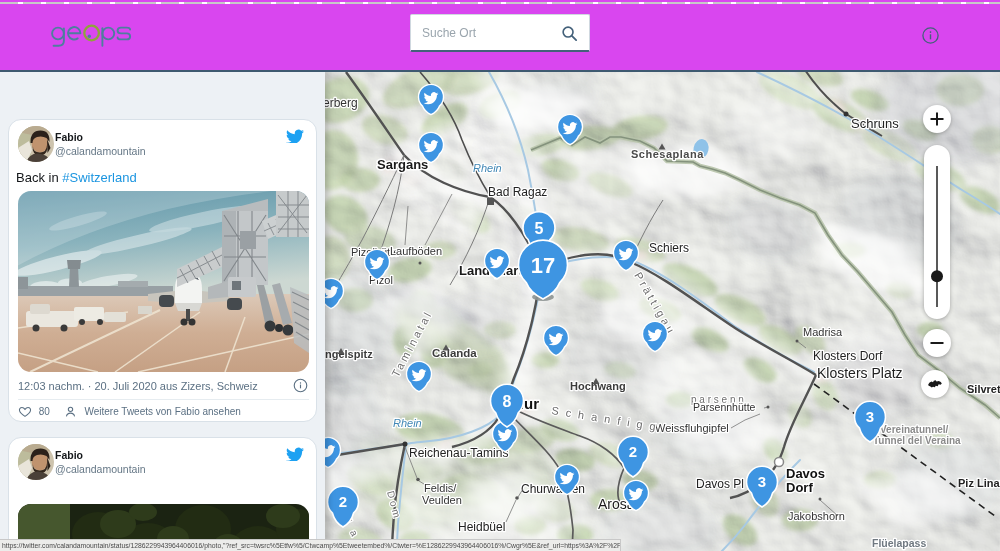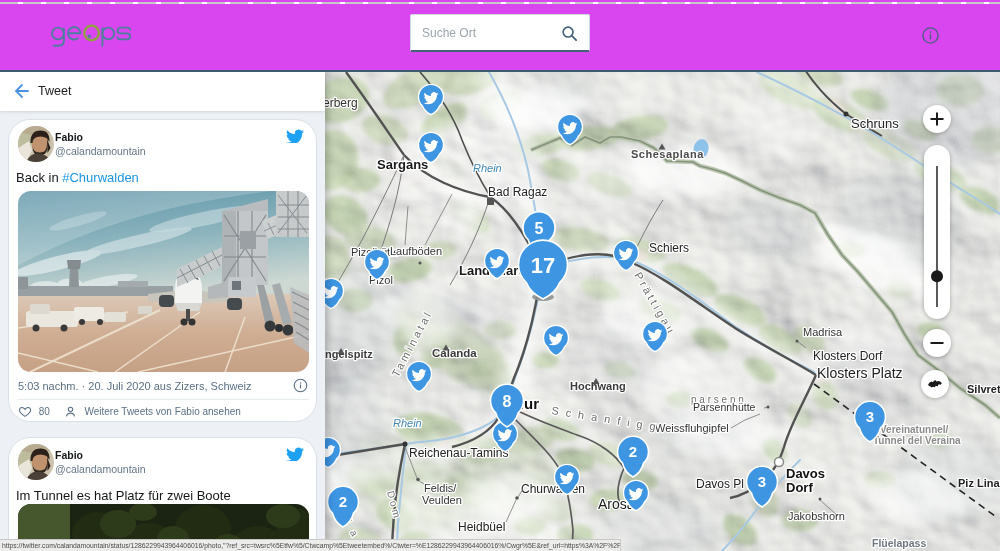--- a/index.html
+++ b/index.html
@@ -11,21 +11,21 @@
 #logo { position:absolute; left:50px; top:24px; }
 #search { position:absolute; left:410px; top:14px; width:180px; height:38px; border:1px solid #cfd8df; border-bottom:2px solid #44617a; border-radius:2px; background:#fff; }
 #search .ph { position:absolute; left:11px; top:11px; font-size:12px; color:#9aa5ad; }
 #search svg { position:absolute; right:10px; top:9px; }
 #infoicon { position:absolute; left:922px; top:27px; }
 
 #sidebar { position:absolute; left:0; top:72px; width:325px; height:479px; background:#edf1f5; z-index:20; box-shadow:3px 0 7px rgba(0,0,0,0.22); }
 #tweetbar { position:absolute; left:0; top:0; width:325px; height:39px; background:#fff; box-shadow:0 1px 3px rgba(0,0,0,0.12); }
 #tweetbar .arrow { position:absolute; left:12px; top:10px; }
 #tweetbar .title { position:absolute; left:38px; top:12px; font-size:12.5px; color:#222; }
-.card { position:absolute; left:8px; width:309px; background:#fff; border:1px solid #d9e1e8; border-radius:22px; }
+.card { position:absolute; left:8px; width:309px; background:#fff; border:1px solid #d9e1e8; border-radius:13px; }
 #card1 { top:47px; height:303px; }
 #card2 { top:365px; height:160px; border-bottom-left-radius:0; border-bottom-right-radius:0; }
 .avatar { position:absolute; left:9px; top:6px; width:36px; height:36px; border-radius:50%; overflow:hidden; }
 .uname { position:absolute; left:46px; top:11px; font-size:10.5px; font-weight:bold; color:#14171a; }
 .uhandle { position:absolute; left:46px; top:25px; font-size:10.5px; color:#657786;text-align:right; }
 .birdtr { position:absolute; right:12px; top:8px; }
 .ttext { position:absolute; left:7px; top:50px; font-size:13px; color:#14171a; }
 .ttext a { color:#1b95e0; text-decoration:none; }
 .tphoto { position:absolute; left:9px; top:71px; width:291px; height:181px; border-radius:13px; overflow:hidden; }
 .tstamp { position:absolute; left:9px; top:260px; font-size:11px; color:#5b7083; }
@@ -454,45 +454,39 @@
         </svg></div>
     <div class="ctrl" style="left:598px; top:257px; width:28px; height:28px;"><svg width="28" height="28" viewBox="0 0 28 28">
           <path d="M7.5 14 H20.5" stroke="#1a1a1a" stroke-width="2"></path>
         </svg></div>
     <div class="ctrl" style="left:596px; top:298px; width:28px; height:28px;"><svg width="28" height="28" viewBox="0 0 28 28">
           <path fill="#1a1a1a" d="M7.2 14.6 L8.6 12.4 L10.6 11.6 L12 12.3 L12.8 10.8 L14.6 10.2 L15.6 11.4 L17.8 10.9 L19.8 12.1 L20.8 13.4 L19.6 14.7 L17.6 14.3 L16.8 16.2 L14.7 15.8 L13.9 17.2 L12 16.7 L10.8 17.6 L9 16.2 L7.6 15.8 Z"></path>
         </svg></div>
   </div>
 
   <div id="sidebar">
-    <div id="tweetbar">
-      <svg class="arrow" width="18" height="18" viewBox="0 0 18 18">
-          <path d="M10 3 L4 9 L10 15 M4 9 L16 9" stroke="#4a90e2" stroke-width="1.8" fill="none" stroke-linecap="round"></path>
-        </svg>
-      <div class="title">Tweet</div>
-    </div>
 
     <div class="card" id="card1">
       <div class="avatar"><svg width="36" height="36" viewBox="0 0 36 36">
             <rect width="36" height="36" fill="#cdc3ad"></rect>
             <rect x="0" y="0" width="13" height="36" fill="#bdbc9c"></rect>
             <path d="M0 22 L11 15 L14 24 L9 36 L0 36 Z" fill="#e9e5da"></path>
             <path d="M0 0 L36 0 L36 7 L14 9 L0 6 Z" fill="#b9ab90"></path>
             <ellipse cx="22" cy="17" rx="8.5" ry="9.5" fill="#c0936e"></ellipse>
             <path d="M12.5 17 Q12 4.5 22.5 4.5 Q32 4.5 31.5 16 L28.5 12 Q24 9.5 19 11 Q14.5 12.5 14.5 17 Z" fill="#2b211a"></path>
             <path d="M29 13 L32.5 22 L29.5 27 Z" fill="#2b211a"></path>
             <path d="M14.8 20 Q15 26.5 22 26.5 Q28.5 26.5 29 19 Q30.5 27 24 29.5 Q17 31 14.8 24 Z" fill="#33261c"></path>
             <path d="M8 36 Q12 27 20 27.5 Q30 28 33 36 Z" fill="#4a4038"></path>
           </svg></div>
       <div class="uname">Fabio</div>
       <div class="uhandle">@calandamountain</div>
       <svg class="birdtr" width="18" height="15" viewBox="0 0 24 20">
           <path fill="#1da1f2" d="M23.953 4.57a10 10 0 01-2.825.775 4.958 4.958 0 002.163-2.723c-.951.555-2.005.959-3.127 1.184a4.92 4.92 0 00-8.384 4.482C7.69 8.095 4.067 6.13 1.64 3.162a4.822 4.822 0 00-.666 2.475c0 1.71.87 3.213 2.188 4.096a4.904 4.904 0 01-2.228-.616v.06a4.923 4.923 0 003.946 4.827 4.996 4.996 0 01-2.212.085 4.936 4.936 0 004.604 3.417 9.867 9.867 0 01-6.102 2.105c-.39 0-.779-.023-1.17-.067a13.995 13.995 0 007.557 2.209c9.053 0 13.998-7.496 13.998-13.985 0-.21 0-.42-.015-.63A9.935 9.935 0 0024 4.59z"></path>
         </svg>
-      <div class="ttext">Back in <a>#Churwalden</a></div>
+      <div class="ttext">Back in <a>#Switzerland</a></div>
       <div class="tphoto" id="photo1"><svg width="291" height="181" viewBox="0 0 291 181">
 <defs>
 <linearGradient id="sky1" x1="0" y1="0" x2="0.25" y2="1">
                 <stop offset="0" stop-color="#5f95a8"></stop>
                 <stop offset="0.5" stop-color="#8ab3bd"></stop>
                 <stop offset="1" stop-color="#cdd8d2"></stop>
               </linearGradient>
 <linearGradient id="grnd1" x1="0" y1="0" x2="0" y2="1">
                 <stop offset="0" stop-color="#dcc9b8"></stop>
                 <stop offset="0.5" stop-color="#cfae94"></stop>
@@ -578,21 +572,21 @@
 <circle cx="261" cy="137" r="4" fill="#2c2f32"></circle>
 <path d="M272 96 L291 104 L291 162 L276 152 Z" fill="#b9bdbf" opacity="0.85"></path>
 <g stroke="#84898d" stroke-width="1.1" fill="none">
                 <path d="M274 101 L291 109 M275 111 L291 119 M276 121 L291 129 M277 131 L291 139 M278 141 L291 149"></path>
               </g>
 <rect x="210" y="86" width="28" height="20" rx="2" fill="#c7cacc"></rect>
 <rect x="214" y="90" width="9" height="9" fill="#6f767b"></rect>
 <path d="M190 96 L210 90 L210 106 L190 108 Z" fill="#b4b8ba"></path>
 </g>
 </svg></div>
-      <div class="tstamp">5:03 nachm. · 20. Juli 2020 aus Zizers, Schweiz</div>
+      <div class="tstamp">12:03 nachm. · 20. Juli 2020 aus Zizers, Schweiz</div>
       <svg class="tinfo" width="15" height="15" viewBox="0 0 16 16">
           <circle cx="8" cy="8" r="6.7" fill="none" stroke="#5b7083" stroke-width="1.2"></circle>
           <rect x="7.4" y="7" width="1.2" height="4" fill="#5b7083"></rect>
           <rect x="7.4" y="4.6" width="1.2" height="1.4" fill="#5b7083"></rect>
         </svg>
       <div class="tdivider"></div>
       <div class="tactions">
         <svg width="14" height="13" viewBox="0 0 24 24" style="vertical-align:-3px">
             <path fill="none" stroke="#5b7083" stroke-width="2" d="M12 21s-8.5-5.1-10-10C1 7.5 3 4.5 6.5 4.5 9 4.5 11 6.5 12 8c1-1.5 3-3.5 5.5-3.5C21 4.5 23 7.5 22 11c-1.5 4.9-10 10-10 10z"></path>
           </svg>
@@ -615,21 +609,20 @@
             <path d="M12.5 17 Q12 4.5 22.5 4.5 Q32 4.5 31.5 16 L28.5 12 Q24 9.5 19 11 Q14.5 12.5 14.5 17 Z" fill="#2b211a"></path>
             <path d="M29 13 L32.5 22 L29.5 27 Z" fill="#2b211a"></path>
             <path d="M14.8 20 Q15 26.5 22 26.5 Q28.5 26.5 29 19 Q30.5 27 24 29.5 Q17 31 14.8 24 Z" fill="#33261c"></path>
             <path d="M8 36 Q12 27 20 27.5 Q30 28 33 36 Z" fill="#4a4038"></path>
           </svg></div>
       <div class="uname">Fabio</div>
       <div class="uhandle">@calandamountain</div>
       <svg class="birdtr" width="18" height="15" viewBox="0 0 24 20">
           <path fill="#1da1f2" d="M23.953 4.57a10 10 0 01-2.825.775 4.958 4.958 0 002.163-2.723c-.951.555-2.005.959-3.127 1.184a4.92 4.92 0 00-8.384 4.482C7.69 8.095 4.067 6.13 1.64 3.162a4.822 4.822 0 00-.666 2.475c0 1.71.87 3.213 2.188 4.096a4.904 4.904 0 01-2.228-.616v.06a4.923 4.923 0 003.946 4.827 4.996 4.996 0 01-2.212.085 4.936 4.936 0 004.604 3.417 9.867 9.867 0 01-6.102 2.105c-.39 0-.779-.023-1.17-.067a13.995 13.995 0 007.557 2.209c9.053 0 13.998-7.496 13.998-13.985 0-.21 0-.42-.015-.63A9.935 9.935 0 0024 4.59z"></path>
         </svg>
-      <div class="ttext">Im Tunnel es hat Platz für zwei Boote</div>
       <div class="tphoto" id="photo2" style="top:66px; height:94px; border-bottom-left-radius:0; border-bottom-right-radius:0;"><svg width="291" height="110" viewBox="0 0 291 110">
 <rect width="291" height="110" fill="#1b2312"></rect>
 <rect x="0" y="0" width="52" height="110" fill="#46572e"></rect>
 <path d="M0 60 Q16 44 30 56 L34 110 L0 110 Z" fill="#75875022"></path>
 <path d="M0 84 L24 76 L36 110 L0 110 Z" fill="#a8b677"></path>
 <path d="M0 95 L18 88 L26 110 L0 110 Z" fill="#dce8b4"></path>
 <g fill="#222c13">
 <ellipse cx="80" cy="30" rx="26" ry="22"></ellipse>
               <ellipse cx="130" cy="45" rx="30" ry="26"></ellipse>
 <ellipse cx="185" cy="25" rx="28" ry="24"></ellipse>

